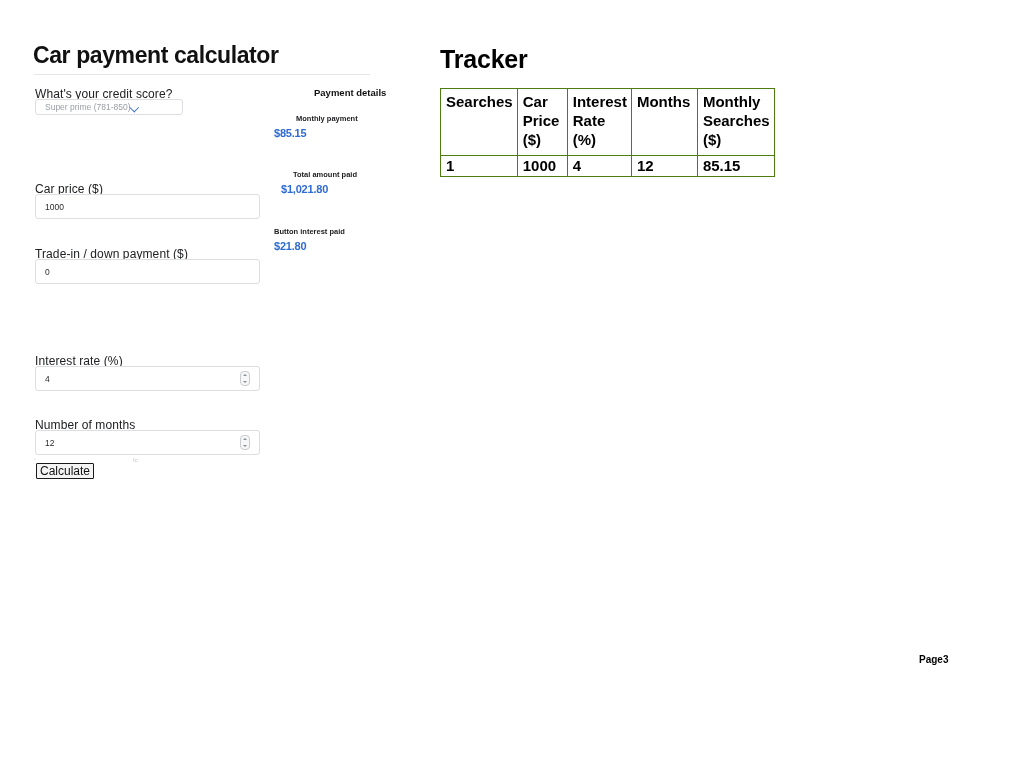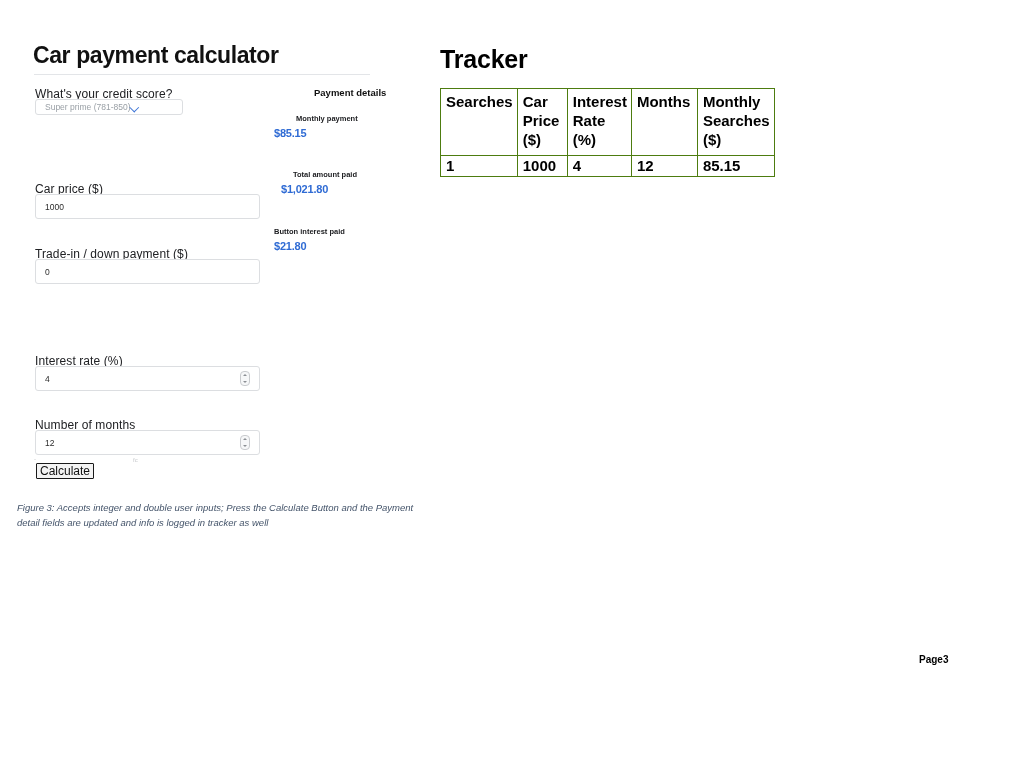--- a/index.html
+++ b/index.html
@@ -306,21 +306,20 @@
 
   <div class="pd-label" id="pd-monthly-label">Monthly payment</div>
   <div class="pd-value" id="pd-monthly-value">$85.15</div>
 
   <div class="pd-label" id="pd-total-label">Total amount paid</div>
   <div class="pd-value" id="pd-total-value">$1,021.80</div>
 
   <div class="pd-label" id="pd-interest-label">Button interest paid</div>
   <div class="pd-value" id="pd-interest-value">$21.80</div>
 
-  <div id="figure-caption">Figure 3: Accepts integer and double user inputs; Press the Calculate Button and the Payment detail fields are updated and info is logged in tracker as well</div>
 </div>
 
 <div id="tracker-heading">Tracker</div>
 
 <table id="tracker-table">
   <colgroup>
     <col class="c-searches">
       <col class="c-price">
       <col class="c-rate">
       <col class="c-months">

